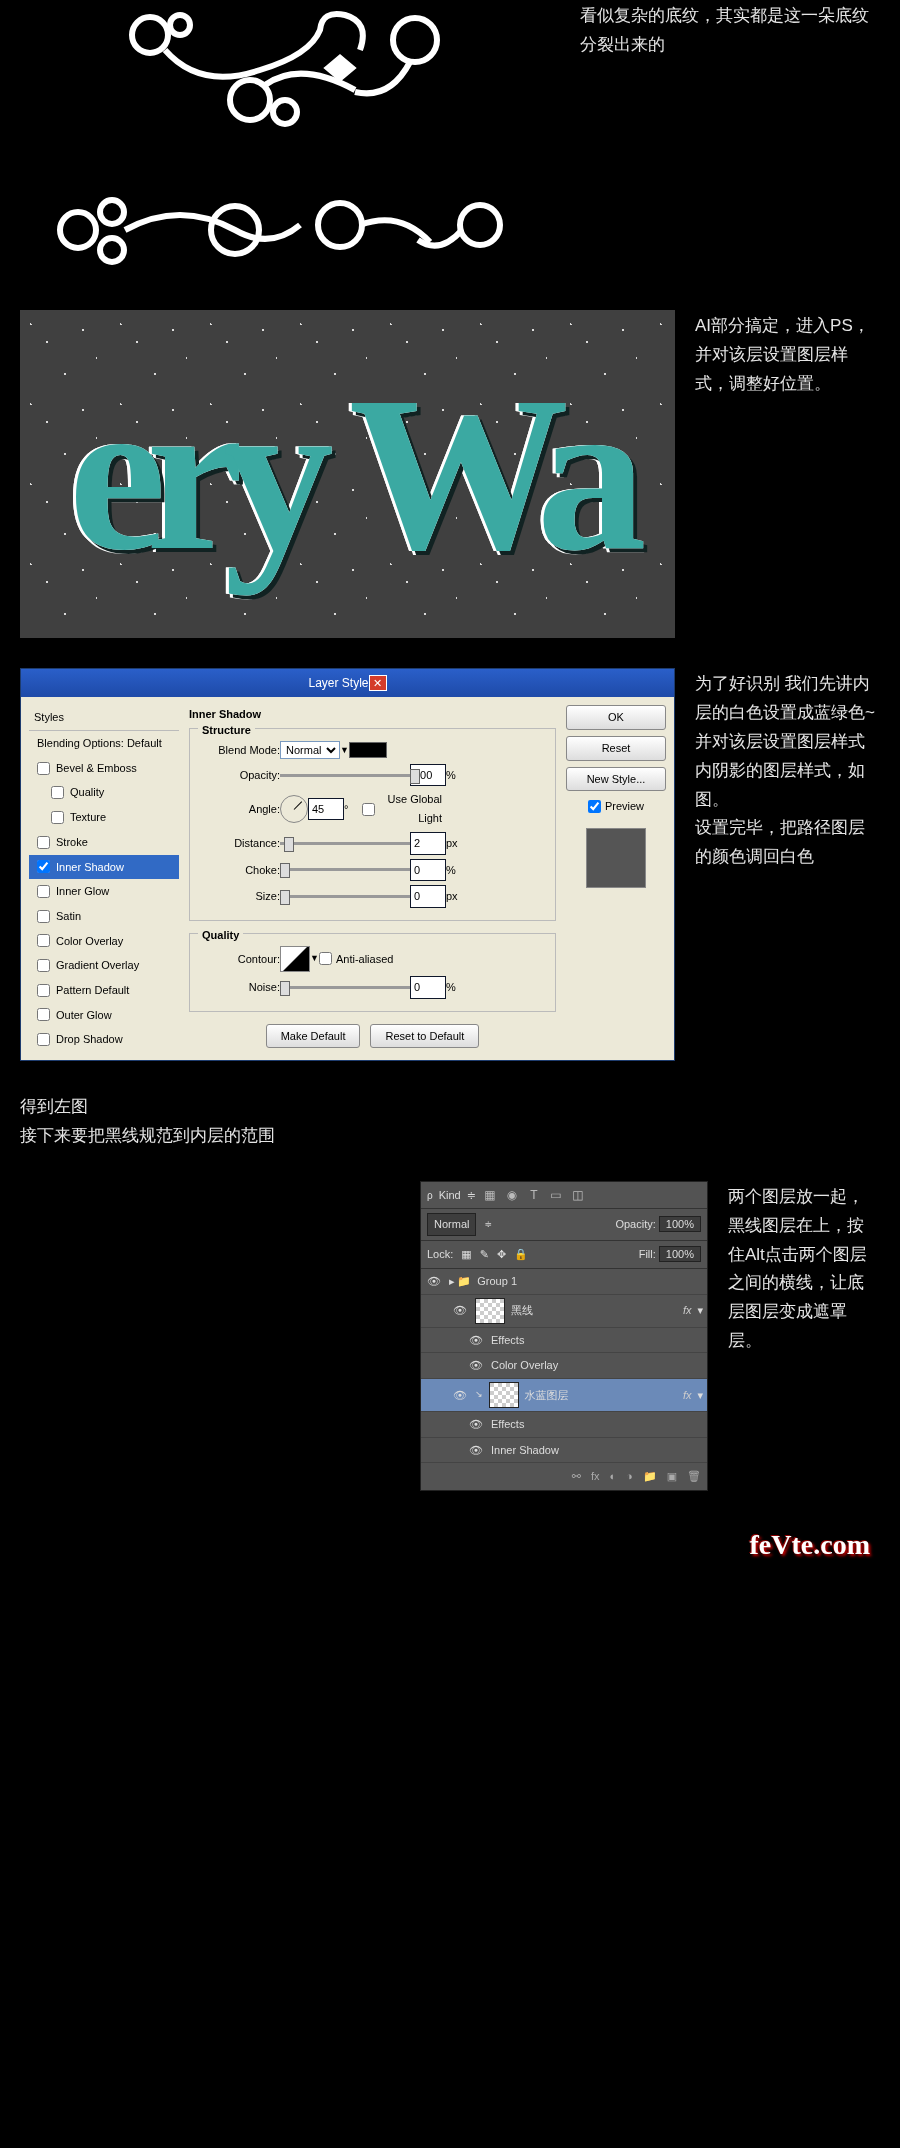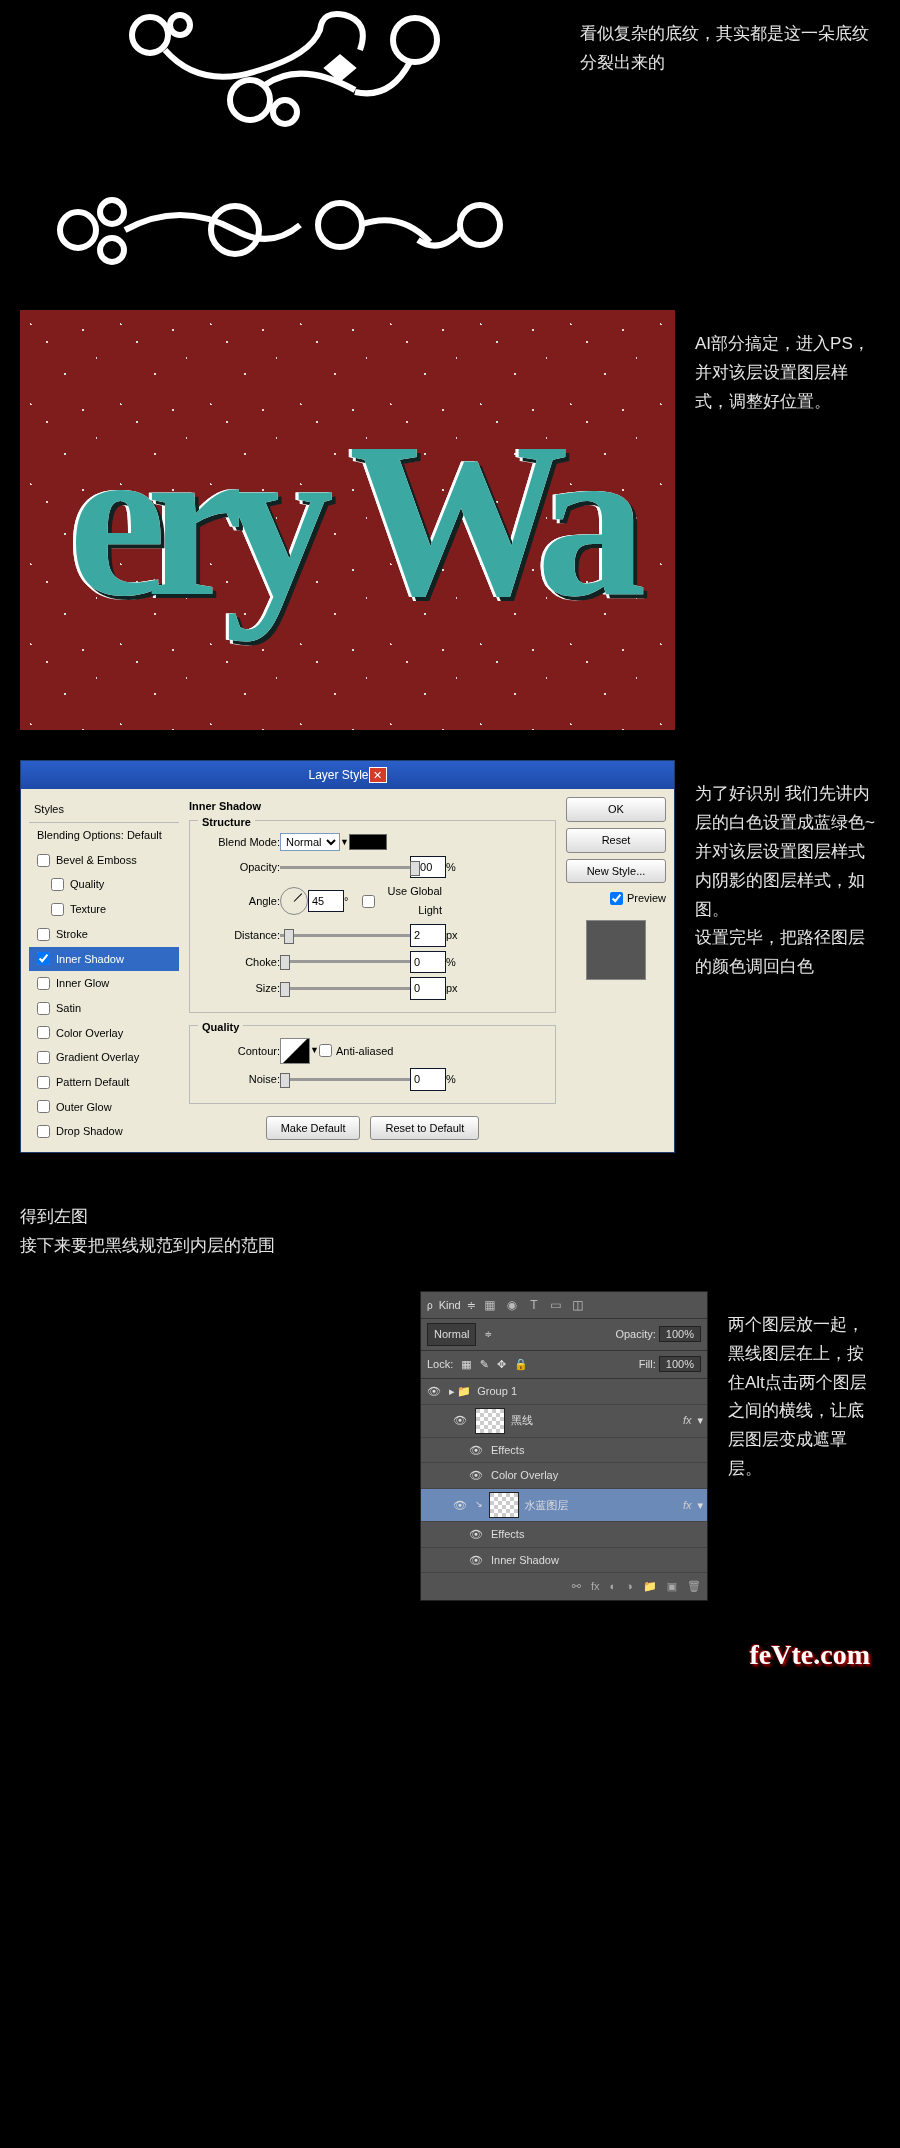--- a/index.html
+++ b/index.html
@@ -1,26 +1,26 @@
 <!DOCTYPE html>
 <html><head>
 <meta charset="utf-8">
 <style>
 *{box-sizing:border-box;margin:0;padding:0}
 body{background:#000;width:900px;font-family:"Microsoft YaHei",sans-serif;color:#fff;font-size:18px;line-height:1.7}
 .section{display:flex;gap:20px;padding:0 20px 30px}
 .section .visual{flex:0 0 auto}
-.section .txt{flex:1;font-size:17px;color:#e5e5e5;padding-top:20px}
+.section .txt{flex:1;font-size:17px;color:#e5e5e5;padding-top:2px}
 
 
 .ornament-box{width:540px;height:280px;display:flex;flex-direction:column;gap:20px;align-items:center;justify-content:center}
 .ornament-box svg{display:block}
 
 
-.typo{width:655px;height:420px;background:#7f1d1d;position:relative;overflow:hidden}
+.typo{width:655px;height:328px;background:#404040;position:relative;overflow:hidden}
 .typo .swirls{position:absolute;inset:0;background:
  radial-gradient(circle at 12% 18%,#ddd 0 1px,transparent 1px),
  radial-gradient(circle at 30% 40%,#ddd 0 1px,transparent 1px),
  radial-gradient(circle at 70% 25%,#ddd 0 1px,transparent 1px),
  radial-gradient(circle at 85% 60%,#ddd 0 1px,transparent 1px),
  radial-gradient(circle at 50% 80%,#ddd 0 1px,transparent 1px);
  background-size:90px 80px}
 .typo .letters{position:absolute;inset:15% 8%;display:flex;align-items:center;justify-content:center;font-family:serif;font-weight:700;font-size:220px;letter-spacing:-20px}
 .typo.teal .letters{color:#3ba9a2;text-shadow:0 0 0 #fff,4px 4px 0 #122}
 .typo.white .letters{color:#e8e8e2;text-shadow:2px 2px 4px #000}
@@ -46,21 +46,21 @@
 .row .slider::after{content:"";position:absolute;left:var(--p,50%);top:-5px;width:8px;height:13px;background:#ddd;border:1px solid #666}
 .row .num{width:36px;border:1px solid #0f172a;background:#fff;text-align:left;padding:1px 3px;font-size:11px}
 .row .unit{width:18px}
 select.sm{border:1px solid #7a9ac0;background:#fff;padding:1px;font-size:11px}
 .swatch{width:38px;height:16px;background:#000;border:1px solid #666}
 .angle{width:28px;height:28px;border:1px solid #888;border-radius:50%;position:relative}
 .angle::after{content:"";position:absolute;left:50%;top:50%;width:11px;height:1px;background:#000;transform-origin:left;transform:rotate(-45deg)}
 .contour{width:30px;height:26px;border:1px solid #888;background:linear-gradient(135deg,#fff 48%,#000 52%)}
 .btn-row{display:flex;gap:10px;justify-content:center;margin-top:4px}
 .btn{padding:2px 14px;border:1px solid #888;background:linear-gradient(#fff,#ddd);border-radius:3px;font-size:11px;cursor:default}
-.right-col{width:100px;display:flex;flex-direction:column;gap:6px;align-items:flex-end}
+.right-col{width:100px;display:flex;flex-direction:column;gap:6px;align-items:center}
 .right-col .btn{width:100%;text-align:center}
 .preview-sw{width:60px;height:60px;background:#555;border:1px solid #888;margin-top:6px;align-self:center}
 .chk{display:flex;align-items:center;gap:4px}
 
 
 .layers{width:288px;background:#535353;color:#ddd;font-family:Tahoma,sans-serif;font-size:11px;border:1px solid #222}
 .layers .row1{display:flex;align-items:center;gap:6px;padding:4px 6px;border-bottom:1px solid #333}
 .layers .row1 .ico{width:16px;height:16px;display:inline-flex;align-items:center;justify-content:center;color:#bbb;font-size:12px}
 .layers .row2{display:flex;align-items:center;gap:8px;padding:4px 6px;border-bottom:1px solid #333}
 .layers .row2 .sel{background:#3d3d3d;border:1px solid #222;padding:1px 6px}

